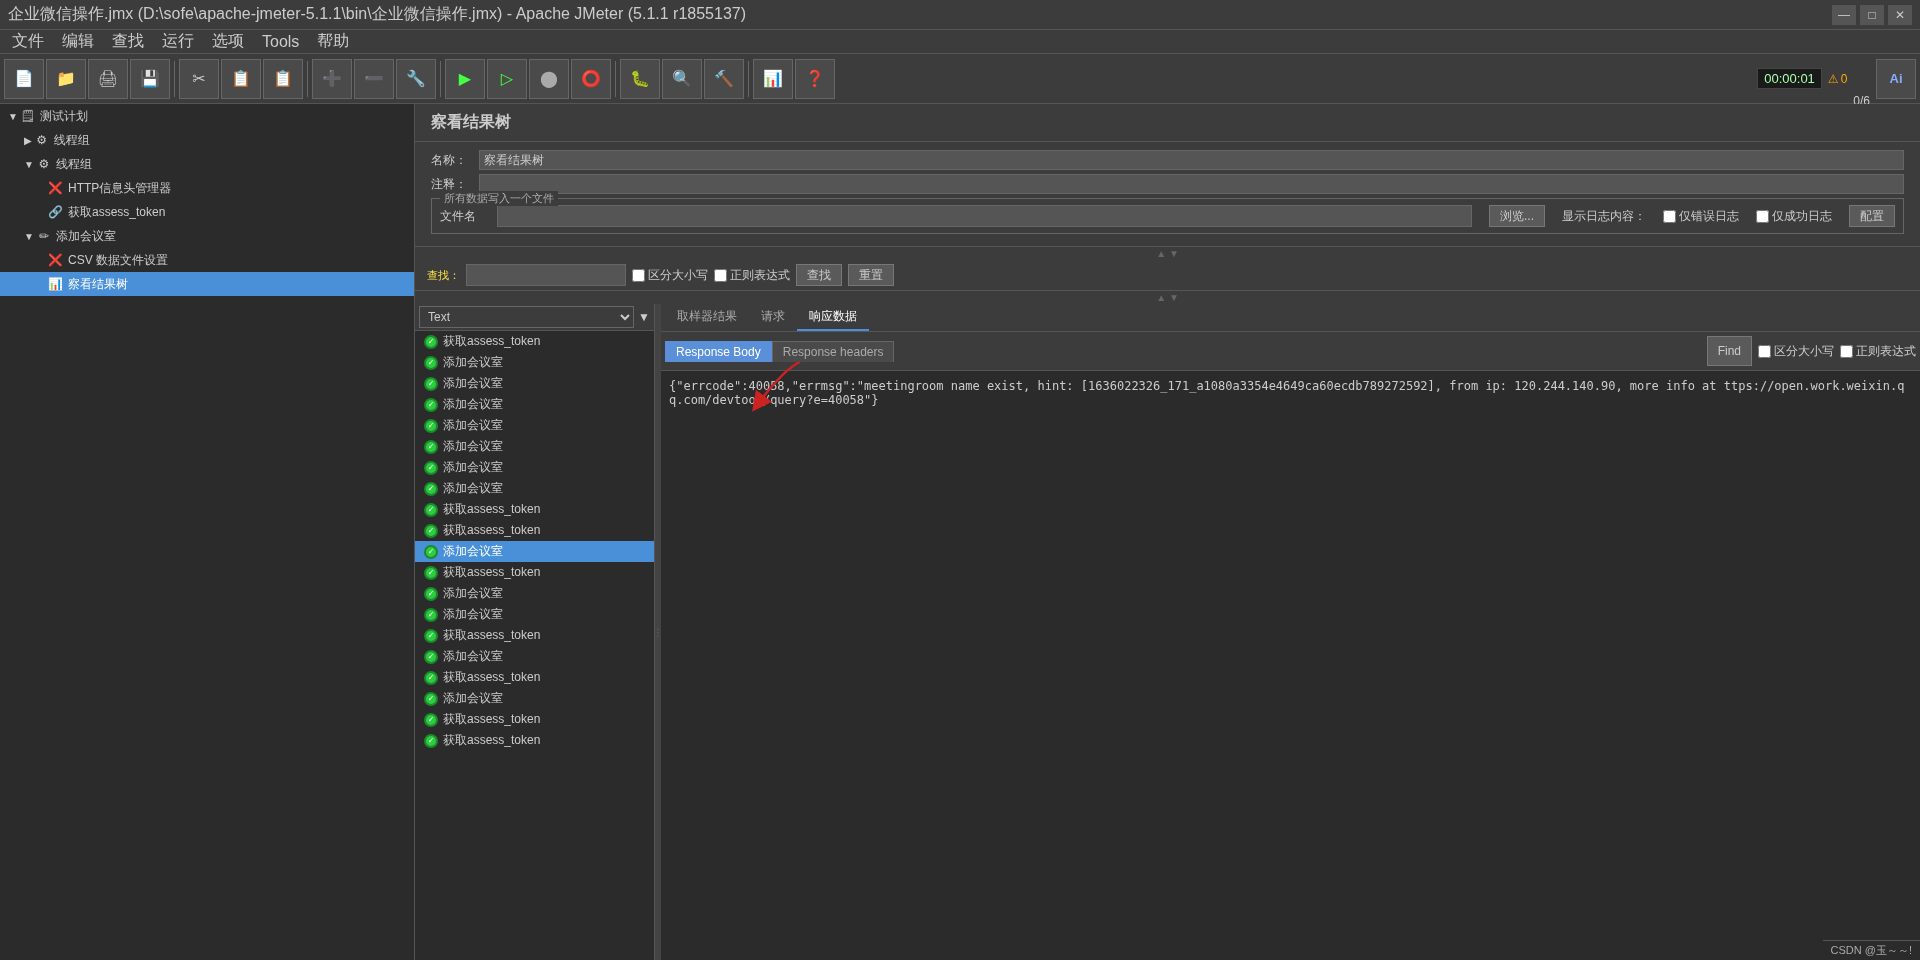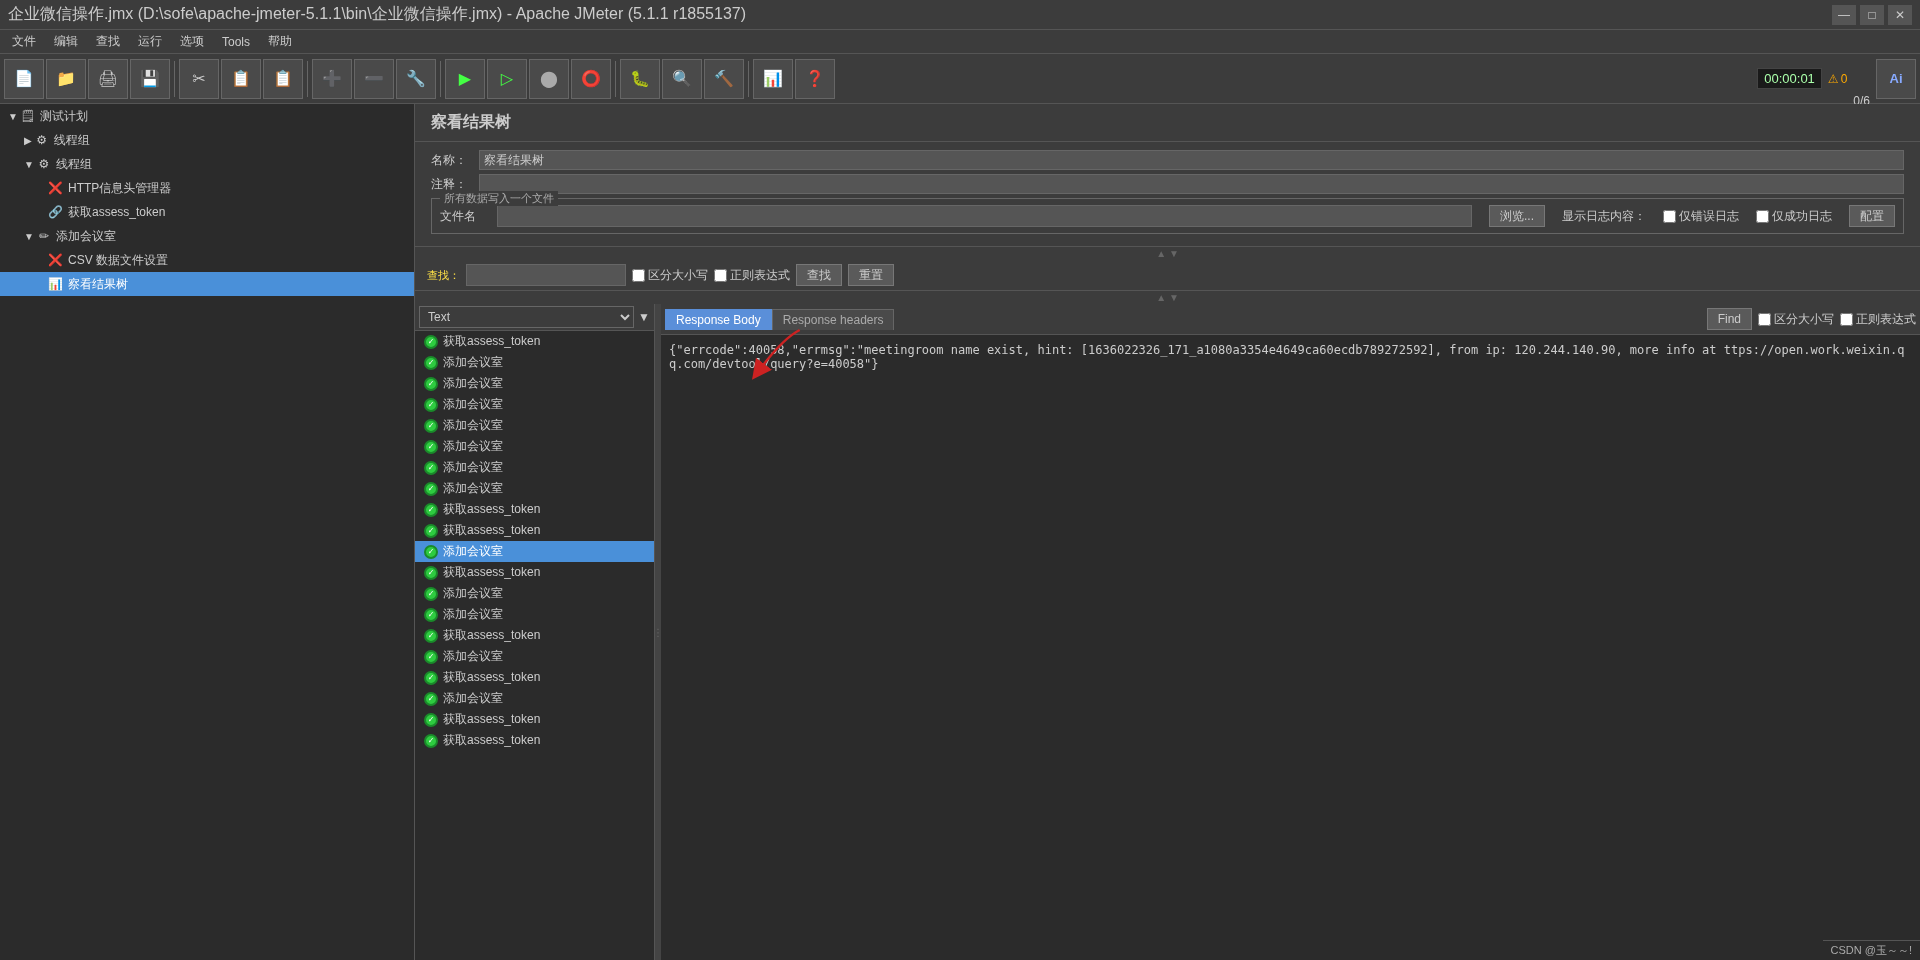--- a/index.html
+++ b/index.html
@@ -51,21 +51,21 @@
       display: flex;
       align-items: center;
       padding: 0 4px;
       border-bottom: 1px solid #555;
       gap: 2px;
     }
     .menu-item {
       padding: 10px 8px;
       color: #cccccc;
       cursor: pointer;
-      font-size: 12px;
+      font-size: 16px;
     }
 
     
     .toolbar {
       background: #3c3c3c;
       height: 50px;
       display: flex;
       align-items: center;
       padding: 0 4px;
       border-bottom: 1px solid #555;
@@ -382,21 +382,21 @@
       background: #5a8fd9;
       border-color: #5a8fd9;
     }
     .find-btn {
       background: #5a5a5a;
       border: 1px solid #777;
       color: #ccc;
       padding: 2px 10px;
       font-size: 12px;
       cursor: pointer;
-      height: 22px;
+      height: 30px;
     }
 
     
     .response-body {
       flex: 1;
       background: #2b2b2b;
       overflow: auto;
       padding: 8px;
       font-size: 12px;
       color: #cccccc;
@@ -725,20 +725,25 @@
               </span>
               <span>获取assess_token</span>
             </div>
           </div>
       </div>
 
       <div class="resize-handle">⋮</div>
 
       <div class="detail-panel">
 
+        <div class="tabs-row">
+          <div class="tab">取样器结果</div>
+          <div class="tab">请求</div>
+          <div class="tab active">响应数据</div>
+        </div>
 
         <div style="display:flex;align-items:center;background:#3c3c3c;border-bottom:1px solid #555;padding:4px;">
           <div class="sub-tab active">Response Body</div>
           <div class="sub-tab" style="position:relative;">
             Response headers
             
             <svg class="red-arrow" viewBox="0 0 120 80" style="position:absolute;top:10px;left:-40px;width:100px;height:70px;pointer-events:none;overflow:visible;">
               <defs>
                 <marker id="arrowhead" markerWidth="8" markerHeight="8" refX="4" refY="4" orient="auto">
                   <path d="M0,0 L8,4 L0,8 Z" fill="#cc2222"></path>

